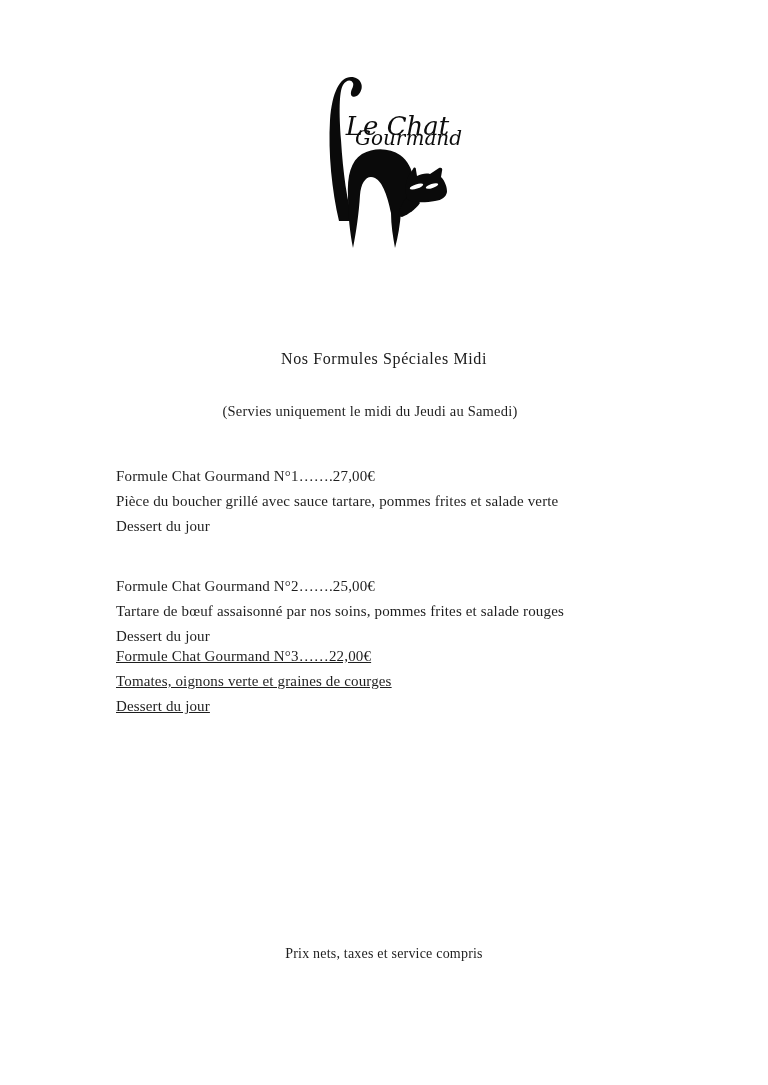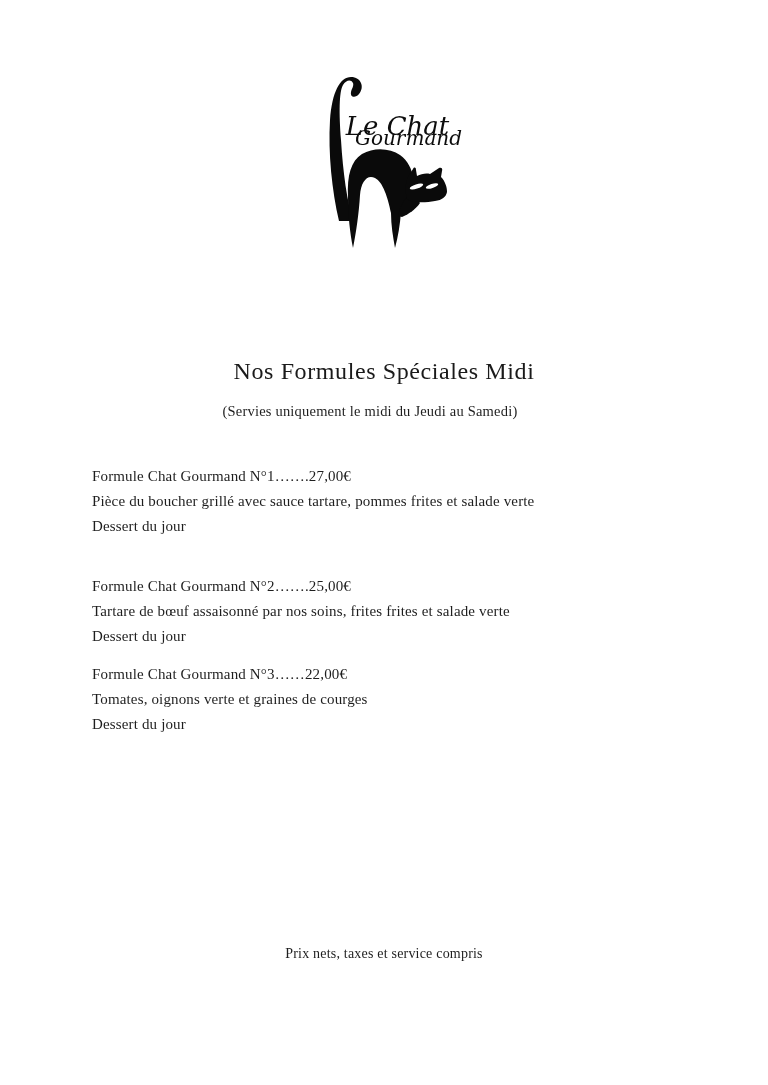--- a/index.html
+++ b/index.html
@@ -55,24 +55,24 @@
     font-size: 20px;
     line-height: 24px;
     color: #0d0d0d;
     white-space: nowrap;
   }
 
   
   .menu-title {
     position: absolute;
     left: 0;
-    top: 356px;
+    top: 344px;
     width: 768px;
     text-align: center;
-    font-size: 24px;
+    font-size: 16px;
     line-height: 30px;
     letter-spacing: 0.6px;
     color: #1a1a1a;
   }
   .menu-subtitle {
     position: absolute;
     left: 0;
     top: 401px;
     width: 740px;
     text-align: center;
@@ -83,22 +83,22 @@
   .formula {
     position: absolute;
     left: 92px;
     right: 30px;
     font-size: 15px;
     line-height: 25px;
     letter-spacing: 0.15px;
   }
   #formula-1 { top: 464px; }
   #formula-2 { top: 574px; }
-  #formula-3 { top: 662px; }
-  .formula .line { white-space: nowrap; }
+  #formula-3 { top: 644px; text-decoration: underline; }
+  .formula .line { white-space: nowrap; margin-left: 24px; }
   .footer-note {
     position: absolute;
     left: 0;
     top: 941px;
     width: 768px;
     text-align: center;
     font-size: 14px;
     line-height: 25px;
     letter-spacing: 0.2px;
   }
@@ -140,21 +140,21 @@
   <div class="menu-subtitle">(Servies uniquement le midi du Jeudi au Samedi)</div>
 
   <div class="formula" id="formula-1">
     <div class="line">Formule Chat Gourmand N°1…….27,00€</div>
     <div class="line">Pièce du boucher grillé avec sauce tartare, pommes frites et salade verte</div>
     <div class="line">Dessert du jour</div>
   </div>
 
   <div class="formula" id="formula-2">
     <div class="line">Formule Chat Gourmand N°2…….25,00€</div>
-    <div class="line">Tartare de bœuf assaisonné par nos soins, frites frites et salade verte</div>
+    <div class="line">Tartare de bœuf assaisonné par nos soins, pommes frites et salade rouges</div>
     <div class="line">Dessert du jour</div>
   </div>
 
   <div class="formula" id="formula-3">
     <div class="line">Formule Chat Gourmand N°3……22,00€</div>
     <div class="line">Tomates, oignons verte et graines de courges</div>
     <div class="line">Dessert du jour</div>
   </div>
 
   <div class="footer-note">Prix nets, taxes et service compris</div>

